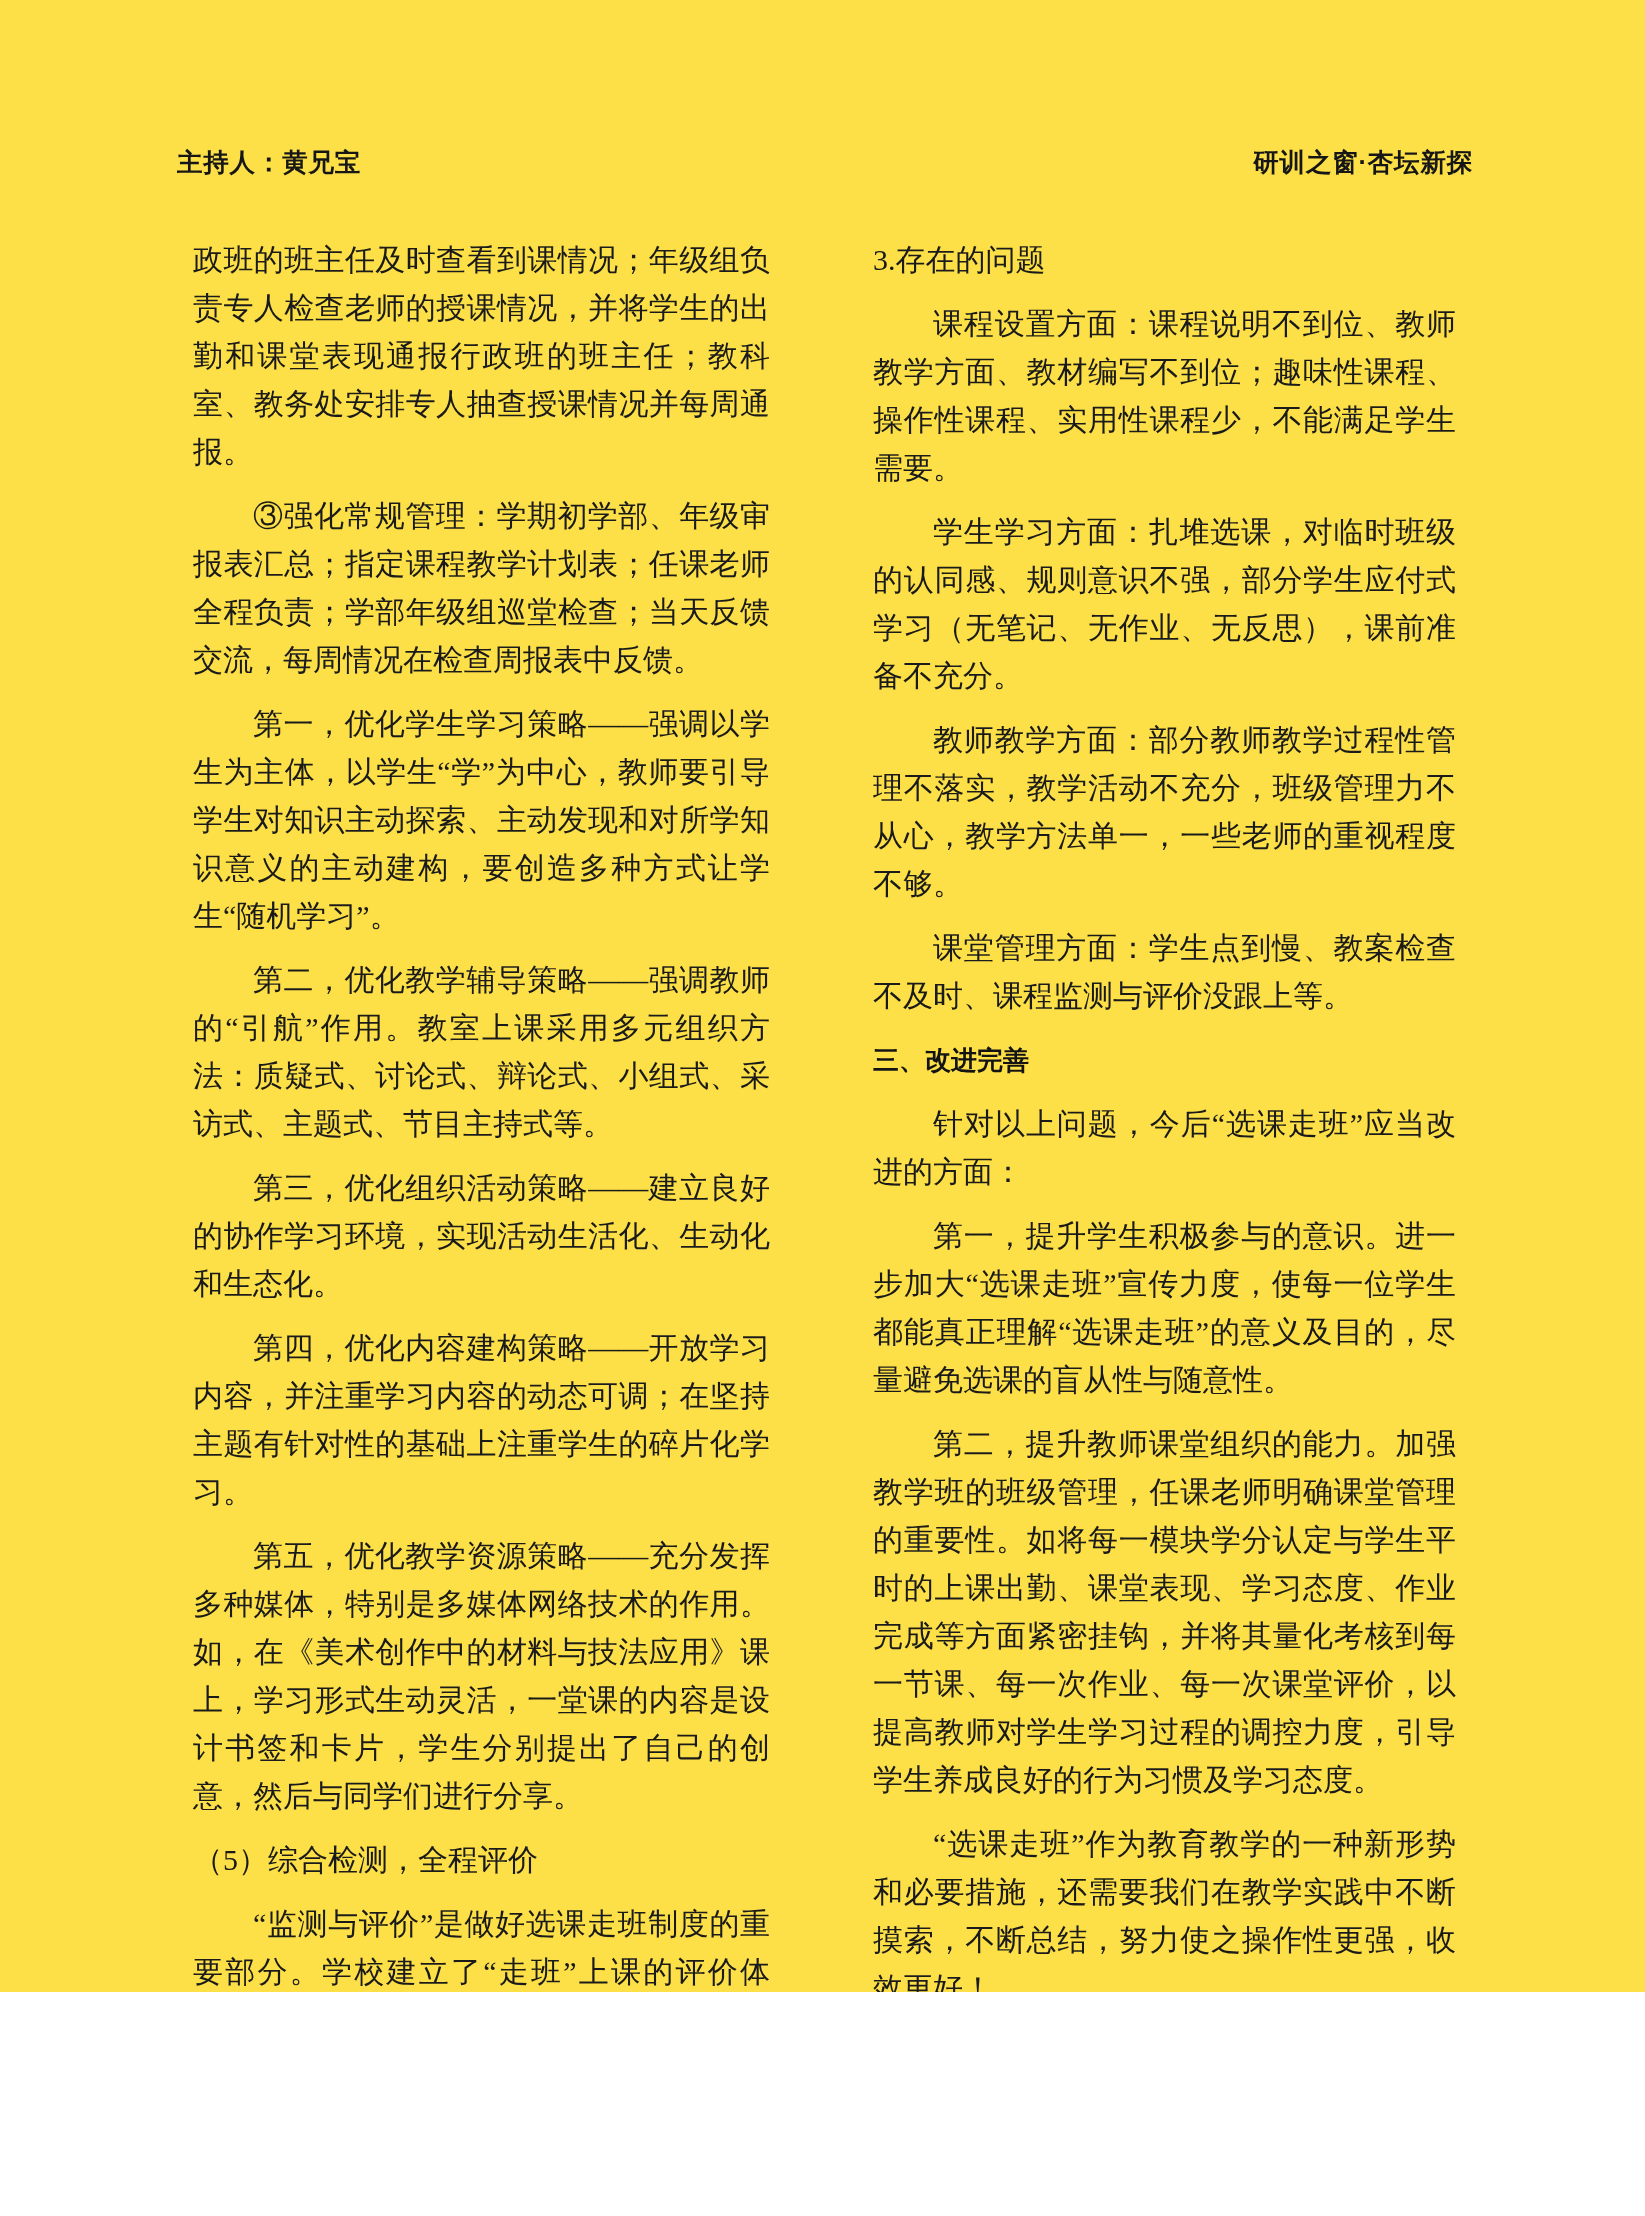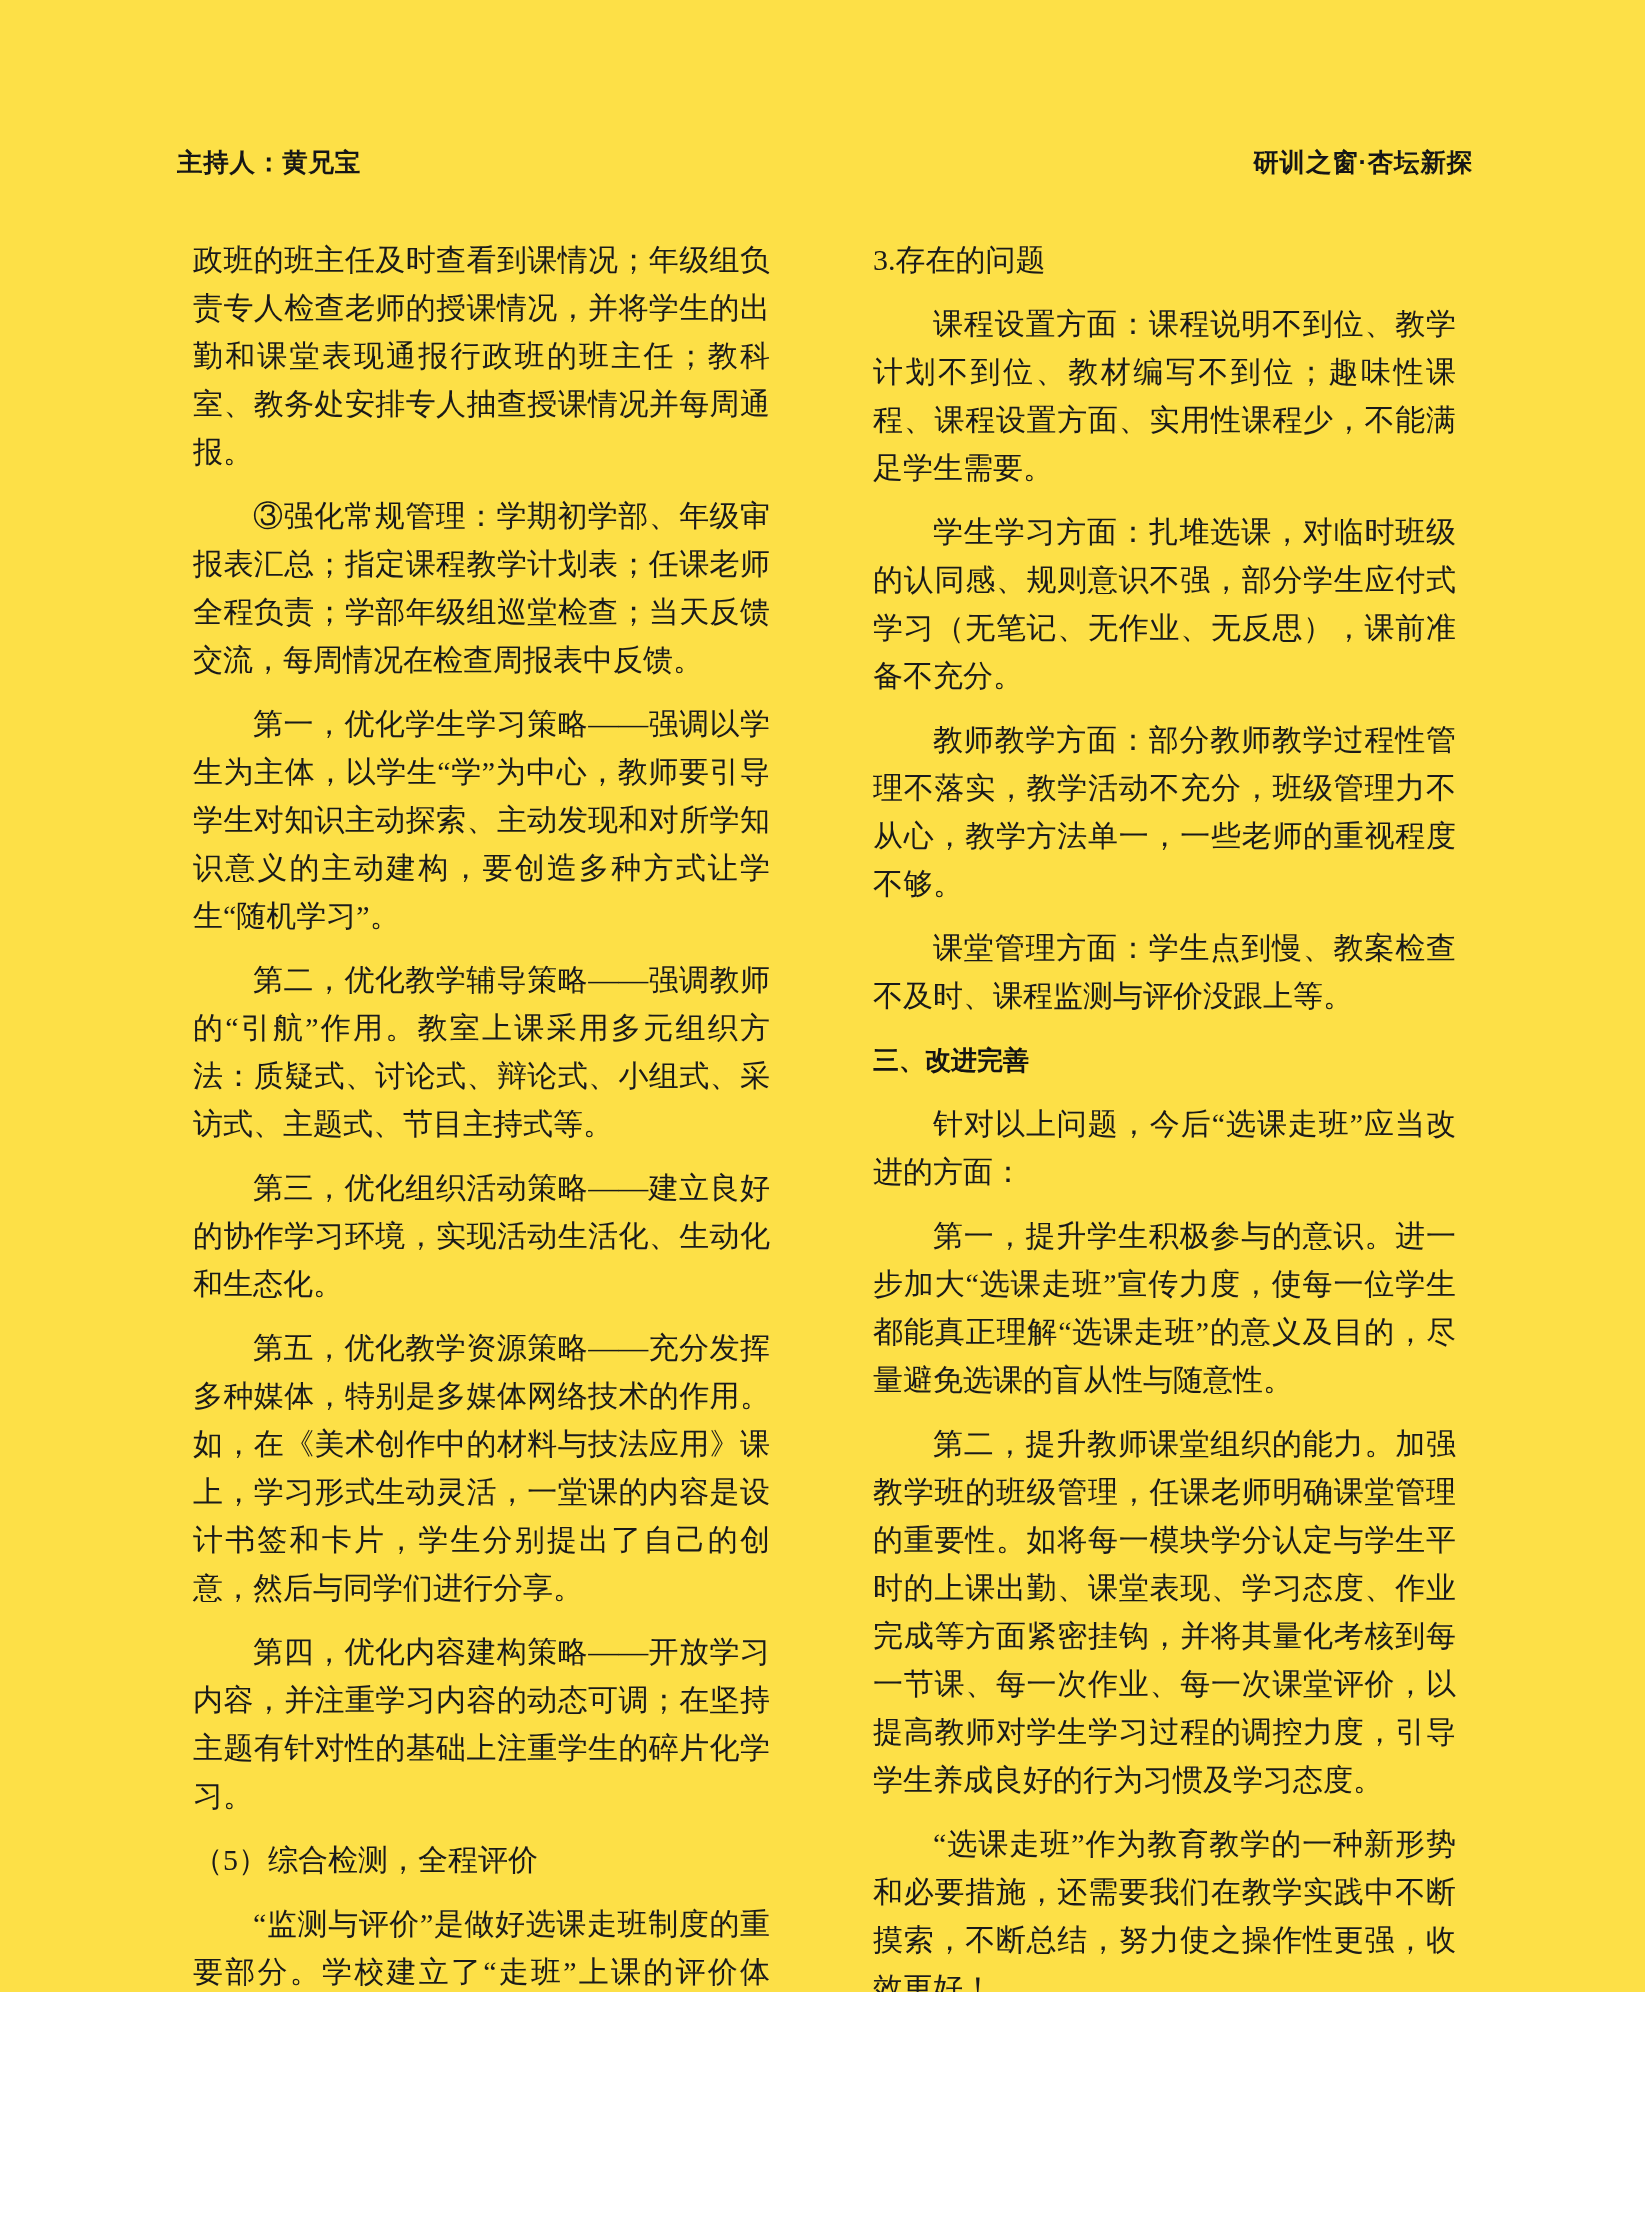--- a/index.html
+++ b/index.html
@@ -88,30 +88,30 @@
     <span class="h-left">主持人：黄兄宝</span>
     <span class="h-right">研训之窗·杏坛新探</span>
   </div>
 
   <div class="col col-left" id="col-left">
       <p class="para">政班的班主任及时查看到课情况；年级组负责专人检查老师的授课情况，并将学生的出勤和课堂表现通报行政班的班主任；教科室、教务处安排专人抽查授课情况并每周通报。</p>
       <p class="para indent">③强化常规管理：学期初学部、年级审报表汇总；指定课程教学计划表；任课老师全程负责；学部年级组巡堂检查；当天反馈交流，每周情况在检查周报表中反馈。</p>
       <p class="para indent">第一，优化学生学习策略——强调以学生为主体，以学生“学”为中心，教师要引导学生对知识主动探索、主动发现和对所学知识意义的主动建构，要创造多种方式让学生“随机学习”。</p>
       <p class="para indent">第二，优化教学辅导策略——强调教师的“引航”作用。教室上课采用多元组织方法：质疑式、讨论式、辩论式、小组式、采访式、主题式、节目主持式等。</p>
       <p class="para indent">第三，优化组织活动策略——建立良好的协作学习环境，实现活动生活化、生动化和生态化。</p>
+      <p class="para indent">第四，优化内容建构策略——开放学习内容，并注重学习内容的动态可调；在坚持主题有针对性的基础上注重学生的碎片化学习。</p>
       <p class="para indent">第五，优化教学资源策略——充分发挥多种媒体，特别是多媒体网络技术的作用。如，在《美术创作中的材料与技法应用》课上，学习形式生动灵活，一堂课的内容是设计书签和卡片，学生分别提出了自己的创意，然后与同学们进行分享。</p>
-      <p class="para indent">第四，优化内容建构策略——开放学习内容，并注重学习内容的动态可调；在坚持主题有针对性的基础上注重学生的碎片化学习。</p>
       <p class="para">（5）综合检测，全程评价</p>
       <p class="para indent">“监测与评价”是做好选课走班制度的重要部分。学校建立了“走班”上课的评价体系，不但老师评价学生，学生也可以评价老师，甚至还可以评价课程。一旦老师或课程评价不高，相关课程将被取消。而首次上课后，学生如果对课程内容不感兴趣，也允许改课一次。</p>
       <p class="para indent">教师评价主要依据专业素养、课程开发、课程实施情况等等。学生的表现也将记入班级综合素质和个人综合素质的考评。</p>
     </div>
 
   <div class="col col-right" id="col-right">
       <p class="para">3.存在的问题</p>
-      <p class="para indent">课程设置方面：课程说明不到位、教学计划不到位、教材编写不到位；趣味性课程、课程设置方面、实用性课程少，不能满足学生需要。</p>
+      <p class="para indent">课程设置方面：课程说明不到位、教师教学方面、教材编写不到位；趣味性课程、操作性课程、实用性课程少，不能满足学生需要。</p>
       <p class="para indent">学生学习方面：扎堆选课，对临时班级的认同感、规则意识不强，部分学生应付式学习（无笔记、无作业、无反思），课前准备不充分。</p>
       <p class="para indent">教师教学方面：部分教师教学过程性管理不落实，教学活动不充分，班级管理力不从心，教学方法单一，一些老师的重视程度不够。</p>
       <p class="para indent">课堂管理方面：学生点到慢、教案检查不及时、课程监测与评价没跟上等。</p>
       <p class="para subhead">三、改进完善</p>
       <p class="para indent">针对以上问题，今后“选课走班”应当改进的方面：</p>
       <p class="para indent">第一，提升学生积极参与的意识。进一步加大“选课走班”宣传力度，使每一位学生都能真正理解“选课走班”的意义及目的，尽量避免选课的盲从性与随意性。</p>
       <p class="para indent">第二，提升教师课堂组织的能力。加强教学班的班级管理，任课老师明确课堂管理的重要性。如将每一模块学分认定与学生平时的上课出勤、课堂表现、学习态度、作业完成等方面紧密挂钩，并将其量化考核到每一节课、每一次作业、每一次课堂评价，以提高教师对学生学习过程的调控力度，引导学生养成良好的行为习惯及学习态度。</p>
       <p class="para indent">“选课走班”作为教育教学的一种新形势和必要措施，还需要我们在教学实践中不断摸索，不断总结，努力使之操作性更强，收效更好！</p>
     </div>
 

